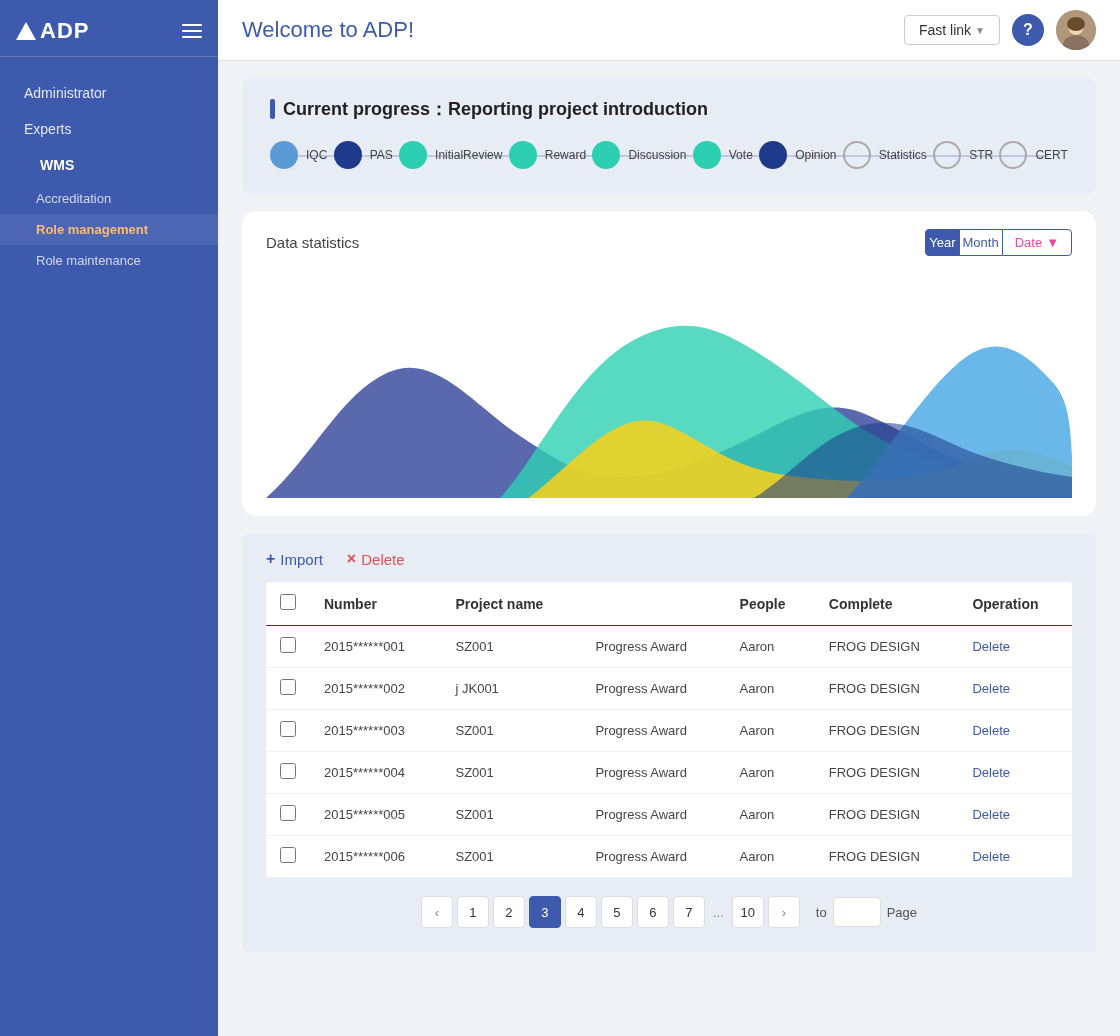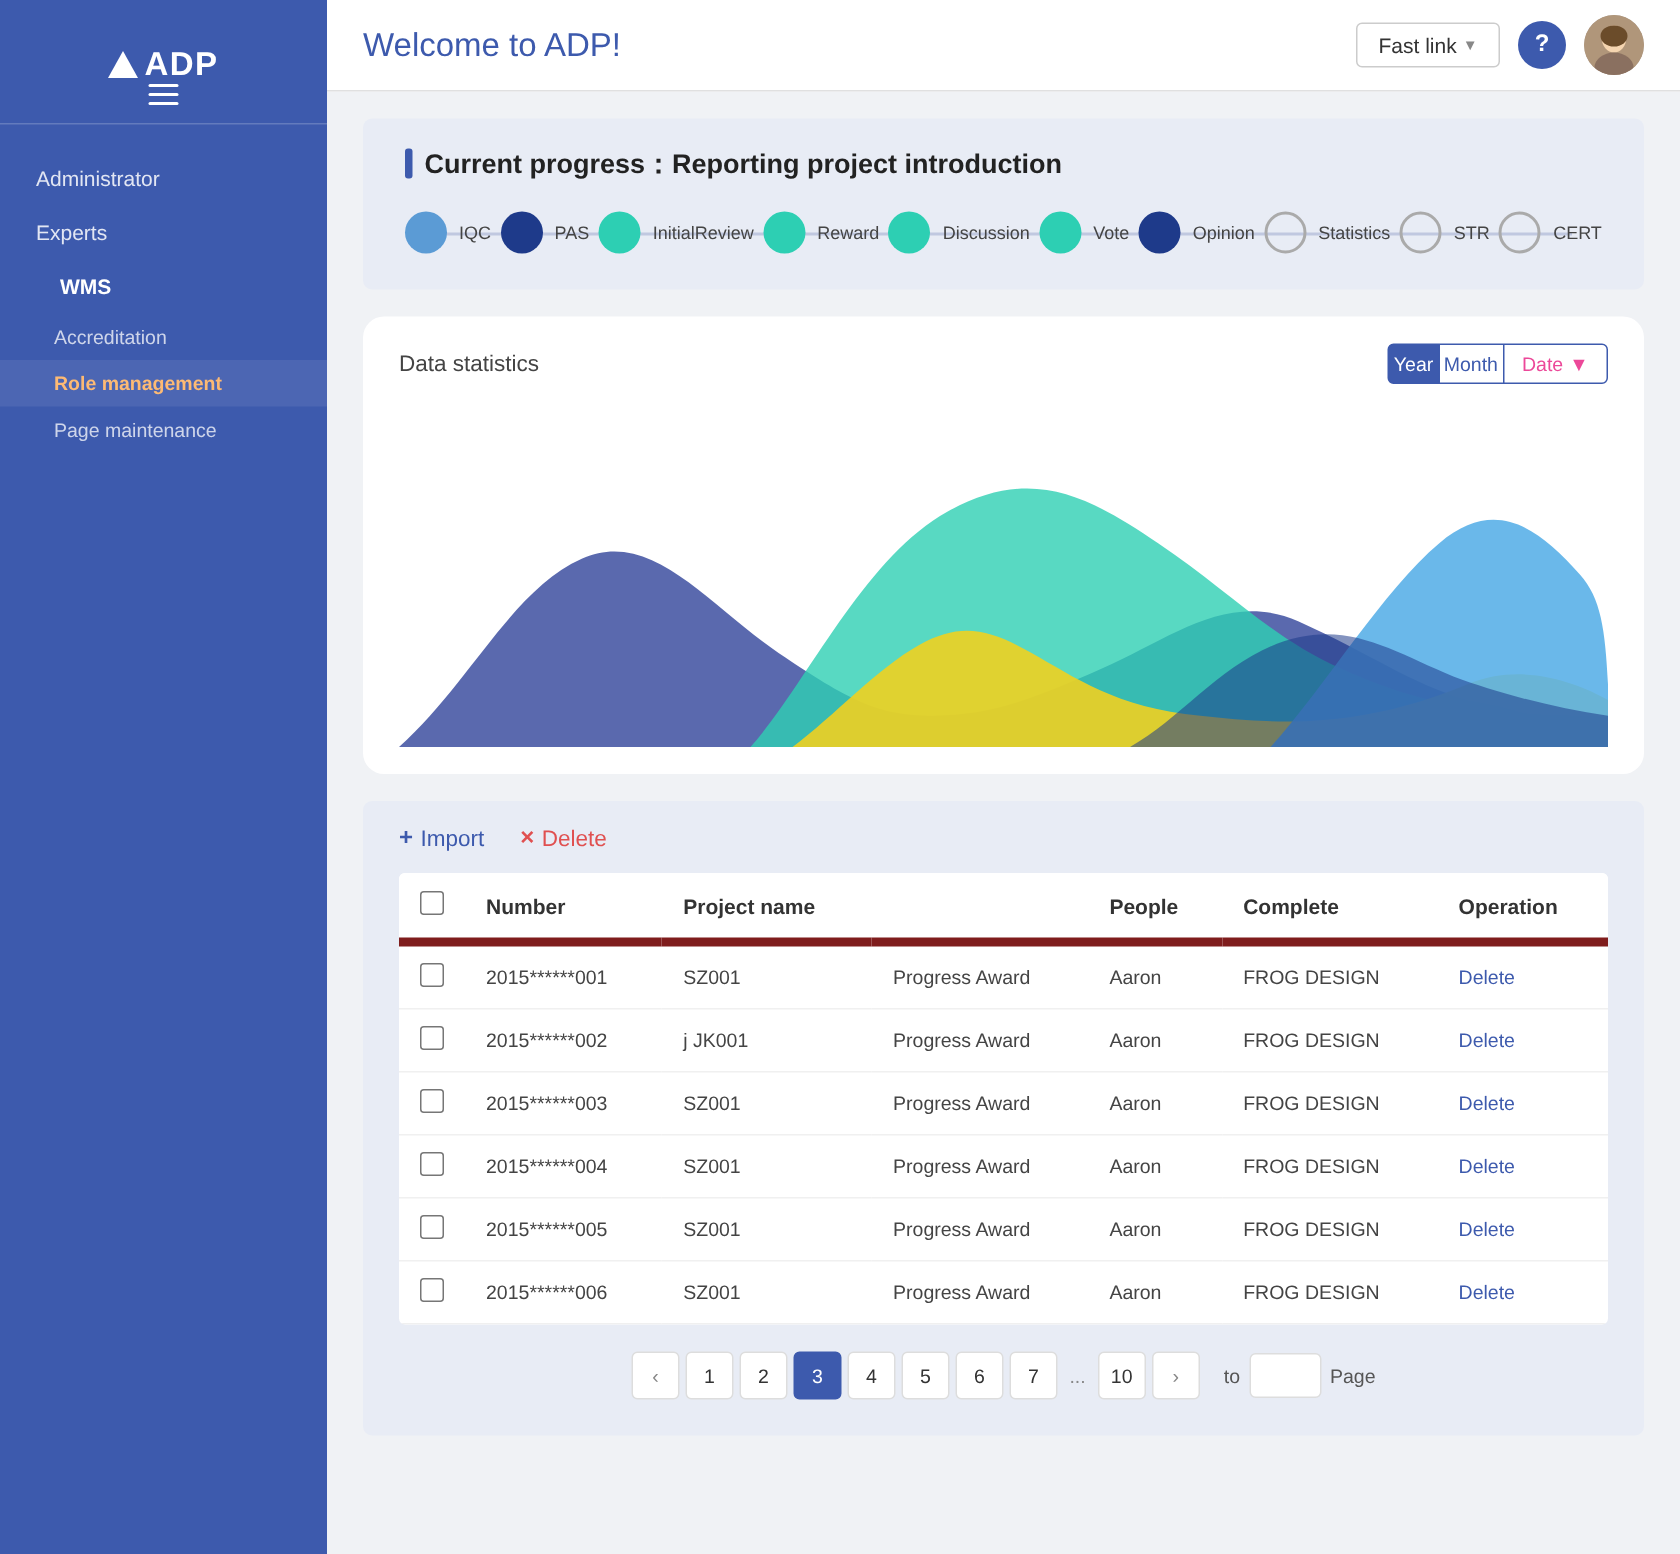--- a/index.html
+++ b/index.html
@@ -9,26 +9,25 @@
     #sidebar {
       width: 218px;
       min-width: 218px;
       background: #3d5aad;
       color: #fff;
       display: flex;
       flex-direction: column;
       height: 1036px;
     }
     #sidebar-header {
-      padding: 30px 16px 12px 16px;
+      padding: 18px 16px 12px 16px;
       display: flex;
       align-items: center;
       justify-content: space-between;
       border-bottom: 1px solid rgba(255,255,255,0.2);
-      flex-direction: column;
     }
     .logo-area {
       display: flex;
       align-items: center;
       gap: 4px;
     }
     .logo-triangle {
       width: 0; height: 0;
       border-left: 10px solid transparent;
       border-right: 10px solid transparent;
@@ -294,21 +293,21 @@
     }
     thead tr {
       background: #fff;
     }
     th {
       padding: 12px 14px;
       text-align: left;
       font-size: 14px;
       font-weight: bold;
       color: #333;
-      border-bottom: 6px solid #7f1d1d;
+      border-bottom: 1px solid #7f1d1d;
     }
     td {
       padding: 11px 14px;
       font-size: 13px;
       color: #444;
       border-bottom: 1px solid #f0f0f0;
     }
     td.delete-link { color: #3d5aad; cursor: pointer; }
     .row-checkbox {
       width: 16px; height: 16px;
@@ -375,21 +374,21 @@
         <span></span>
         <span></span>
     </div>
   </div>
   <nav class="sidebar-nav">
     <div class="nav-item">Administrator</div>
     <div class="nav-item">Experts</div>
     <div class="nav-item active">WMS</div>
     <div class="nav-sub-item">Accreditation</div>
     <div class="nav-sub-item active">Role management</div>
-    <div class="nav-sub-item">Page maintenance</div>
+    <div class="nav-sub-item">Role maintenance</div>
   </nav>
 </div>
 
 <div id="main">
 
   <div id="topbar">
     <span class="page-title">Welcome to ADP!</span>
     <div class="topbar-right">
       <button class="fast-link-btn">
         <span>Fast link</span>

